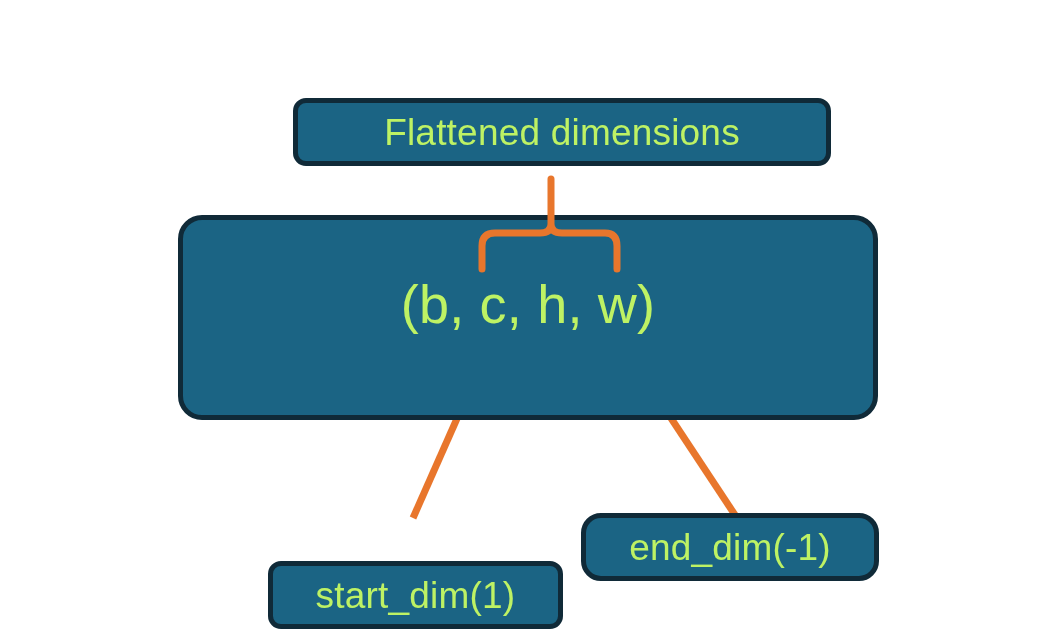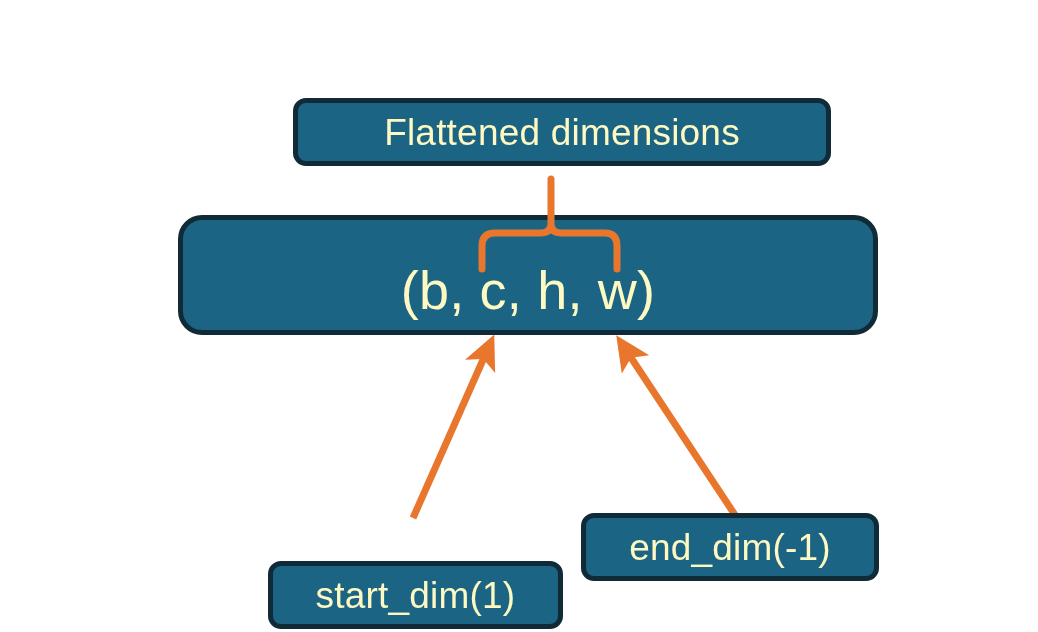--- a/index.html
+++ b/index.html
@@ -16,21 +16,21 @@
     width: 1038px;
     height: 632px;
     background: #ffffff;
     overflow: hidden;
   }
   .node {
     position: absolute;
     box-sizing: border-box;
     background: #1b6484;
     border: 5px solid #102a38;
-    color: #fef9c3;
+    color: #bef264;
     display: flex;
     align-items: center;
     justify-content: center;
     text-align: center;
     line-height: 1;
     white-space: nowrap;
     letter-spacing: 0.2px;
     z-index: 2;
   }
 
@@ -42,46 +42,46 @@
     height: 68px;
     border-radius: 13px;
     font-size: 37px;
   }
 
   
   #node-shape {
     left: 178px;
     top: 215px;
     width: 700px;
-    height: 120px;
+    height: 205px;
     border-radius: 24px;
     font-size: 54px;
     align-items: flex-start;
-    padding-top: 43px;
+    padding-top: 57px;
   }
   #node-shape .node-label {
     display: block;
   }
 
   
   #node-start-dim {
     left: 268px;
     top: 513px;
     width: 295px;
     height: 68px;
     border-radius: 13px;
     font-size: 37px;
     margin-top: 48px;
   }
   #node-end-dim {
     left: 581px;
     top: 513px;
     width: 298px;
     height: 68px;
-    border-radius: 13px;
+    border-radius: 20px;
     font-size: 37px;
   }
 
   
   #annotations {
     position: absolute;
     left: 0;
     top: 0;
     width: 1038px;
     height: 632px;

